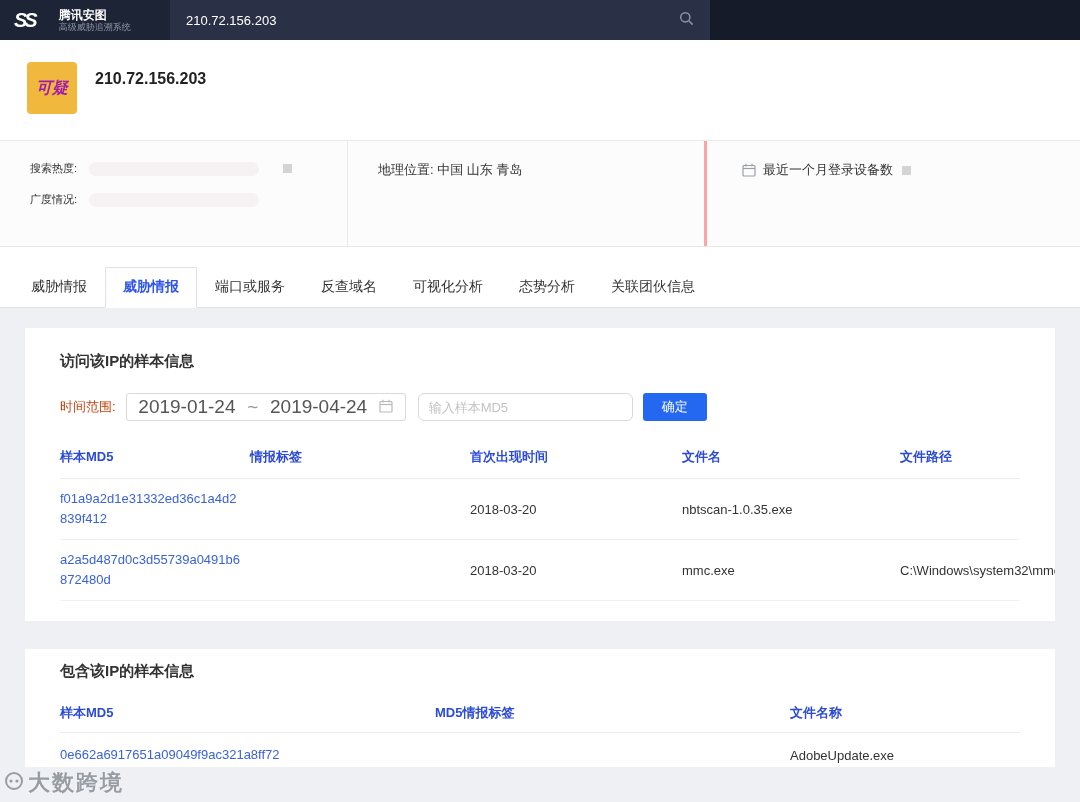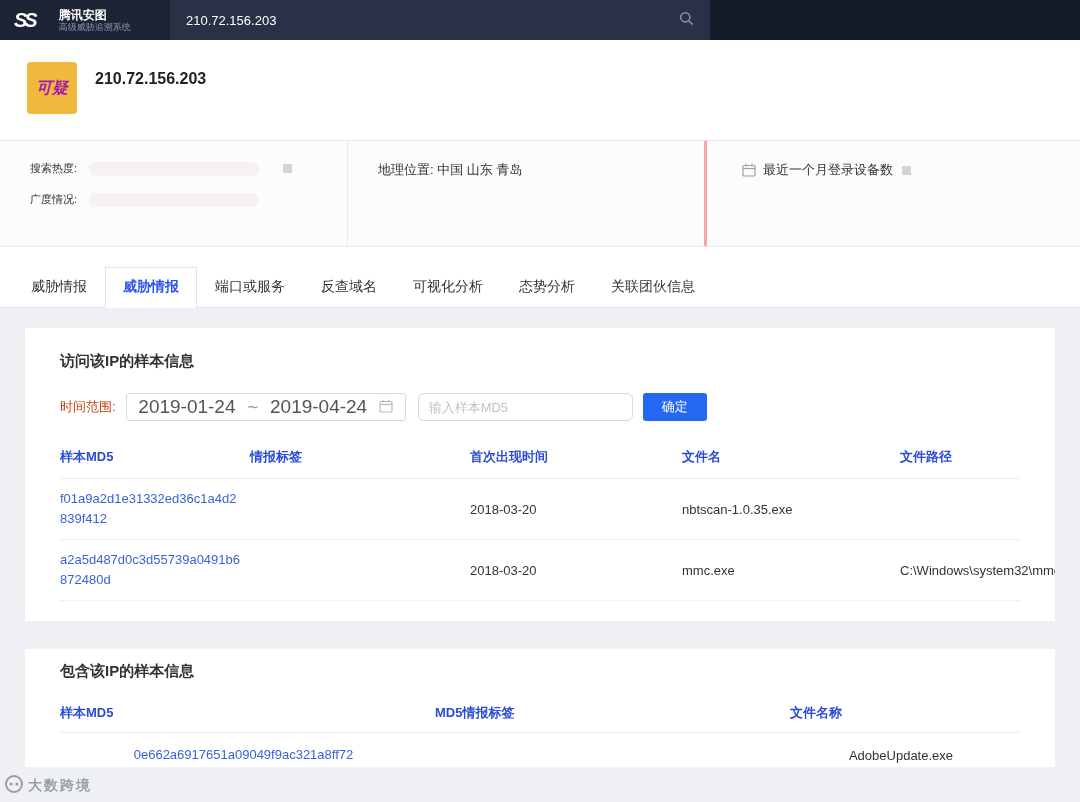--- a/index.html
+++ b/index.html
@@ -62,25 +62,25 @@
   .md5-input { margin-left:12px; width:215px; height:28px; border:1px solid #d9d9d9; border-radius:6px; padding:0 10px; font-size:13px; color:#333; outline:none; font-family:inherit; }
   .md5-input::placeholder { color:#c3c3c3; }
   .confirm-btn { margin-left:10px; width:64px; height:28px; background:#2468f2; color:#fff; border:none; border-radius:3px; font-size:13px; font-weight:normal; cursor:pointer; font-family:inherit; }
 
   
   table { width:calc(100% - 70px); margin:0 35px; border-collapse:collapse; table-layout:fixed; }
   th { text-align:left; color:#2b4bd7; font-size:13px; font-weight:bold; padding:11px 8px 12px 0; border-bottom:1px solid #ececec; }
   td { font-size:13px; color:#333; padding:10px 8px 10px 0; border-bottom:1px solid #f0f0f0; vertical-align:middle; }
   .md5-link { color:#3a62d8; word-break:break-all; line-height:20px; cursor:pointer; text-decoration:none; display:block; }
   .card2 th { padding:9px 8px 10px 0; }
-  .card2 td { padding:12px 8px 14px 0;text-align:center; }
+  .card2 td { padding:12px 8px 14px 0; }
 
   
   .watermark { position:absolute; left:4px; bottom:4px; display:flex; align-items:center; gap:4px; color:#8f959b; opacity:.9; }
-  .wm-text { font-size:14px; font-weight:bold; letter-spacing:2px; text-shadow:0 0 2px #ffffff; }
+  .wm-text { font-size:22px; font-weight:bold; letter-spacing:2px; text-shadow:0 0 2px #ffffff; }
 </style>
 </head>
 <body>
 
 <div class="topbar">
   <div class="logo-block">
     <span class="logo-icon">SS</span>
     <span class="logo-text">
       <span class="logo-title">腾讯安图</span>
       <span class="logo-sub">高级威胁追溯系统</span>

